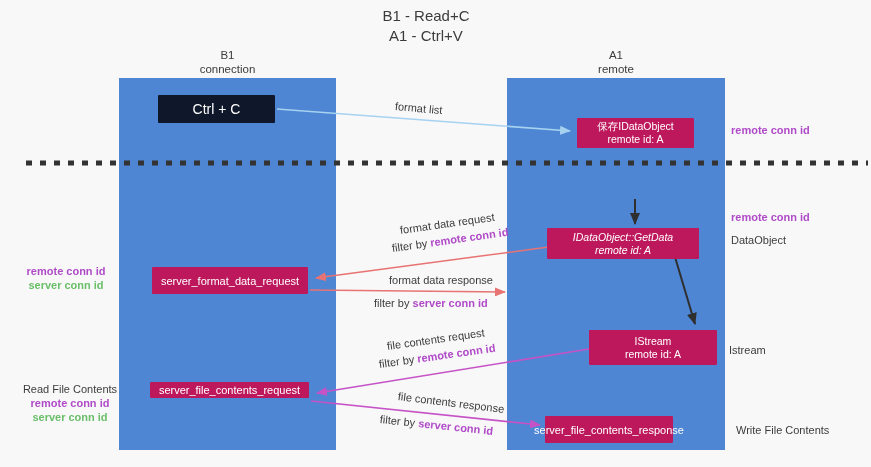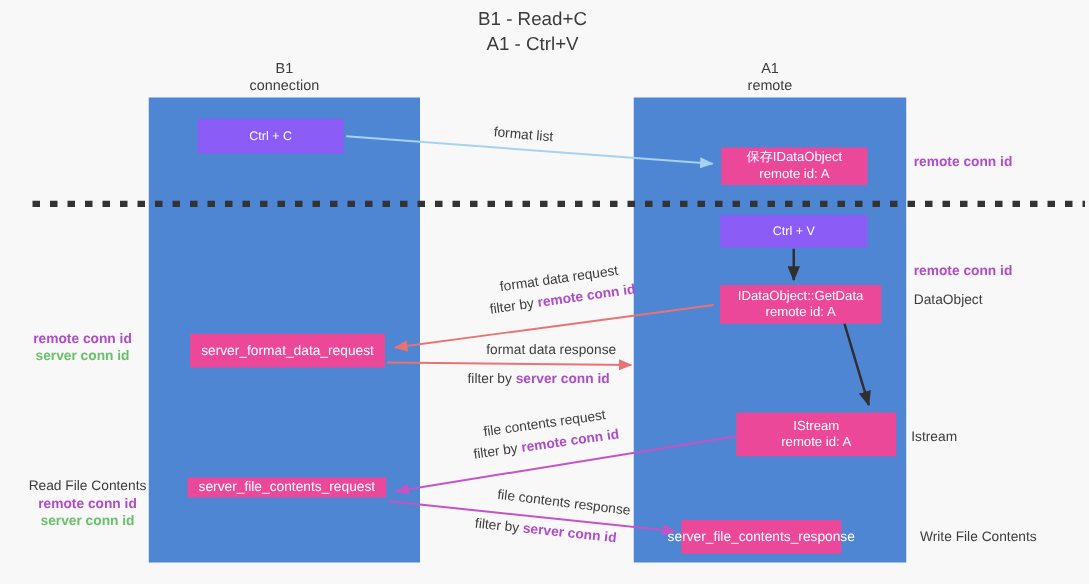--- a/index.html
+++ b/index.html
@@ -25,22 +25,22 @@
     position:absolute;top:48px;width:217px;text-align:center;
     font-size:11.5px;line-height:14px;color:#3b3b3b;z-index:4;
   }
   .hdr-left{left:119px;}
   .hdr-right{left:507px;width:218px;}
   .box{
     position:absolute;z-index:3;display:flex;flex-direction:column;
     align-items:center;justify-content:center;text-align:center;
     color:#fff;border-radius:1px;
   }
-  .box-green{background:#8b5cf6;font-size:10px;}
-  .box-orange{background:#ec4899;font-size:11px;}
+  .box-green{background:#0f172a;font-size:14px;}
+  .box-orange{background:#be185d;font-size:11px;}
   .box .l2{font-size:10.5px;line-height:13px;}
   .box .l1{font-size:10.5px;line-height:13px;}
   .arrows{position:absolute;left:0;top:0;z-index:2;pointer-events:none;}
   .flow-label{
     position:absolute;z-index:4;font-size:11px;white-space:nowrap;
     color:#3c3c3c;transform-origin:left center;
   }
   .rot-n8{transform:rotate(-8deg);}
   .rot-p5{transform:rotate(5deg);}
   .rot-p7{transform:rotate(7deg);}
@@ -95,28 +95,25 @@
     <line x1="675" y1="257" x2="695" y2="324" stroke="#2f2f2f" stroke-width="2" marker-end="url(#mblack)"></line>
     <line x1="571" y1="244" x2="316" y2="278" stroke="#e87373" stroke-width="1.5" marker-end="url(#mred)"></line>
     <line x1="310" y1="290" x2="505" y2="292" stroke="#e87373" stroke-width="1.5" marker-end="url(#mred)"></line>
     <line x1="589" y1="349" x2="317" y2="393" stroke="#c653c6" stroke-width="1.6" marker-end="url(#mmagenta)"></line>
     <line x1="311" y1="401" x2="540" y2="425" stroke="#c653c6" stroke-width="1.6" marker-end="url(#mmagenta)"></line>
   </svg>
 
   <div class="box box-green" style="left:158px;top:95px;width:117px;height:28px;">
     <span>Ctrl + C</span>
   </div>
-  <div class="box box-green" style="left:576px;top:172px;width:118px;height:26px;">
-    <span>Ctrl + V</span>
-  </div>
   <div class="box box-orange" style="left:577px;top:118px;width:117px;height:30px;">
     <span class="l1">保存IDataObject</span>
     <span class="l2">remote id: A</span>
   </div>
-  <div class="box box-orange" style="left:576px;top:228px;width:129px;height:31px;">
+  <div class="box box-orange" style="left:547px;top:228px;width:152px;height:31px;font-style:italic;">
     <span class="l1">IDataObject::GetData</span>
     <span class="l2">remote id: A</span>
   </div>
   <div class="box box-orange" style="left:152px;top:267px;width:156px;height:27px;">
     <span>server_format_data_request</span>
   </div>
   <div class="box box-orange" style="left:589px;top:330px;width:128px;height:35px;">
     <span class="l1">IStream</span>
     <span class="l2">remote id: A</span>
   </div>

